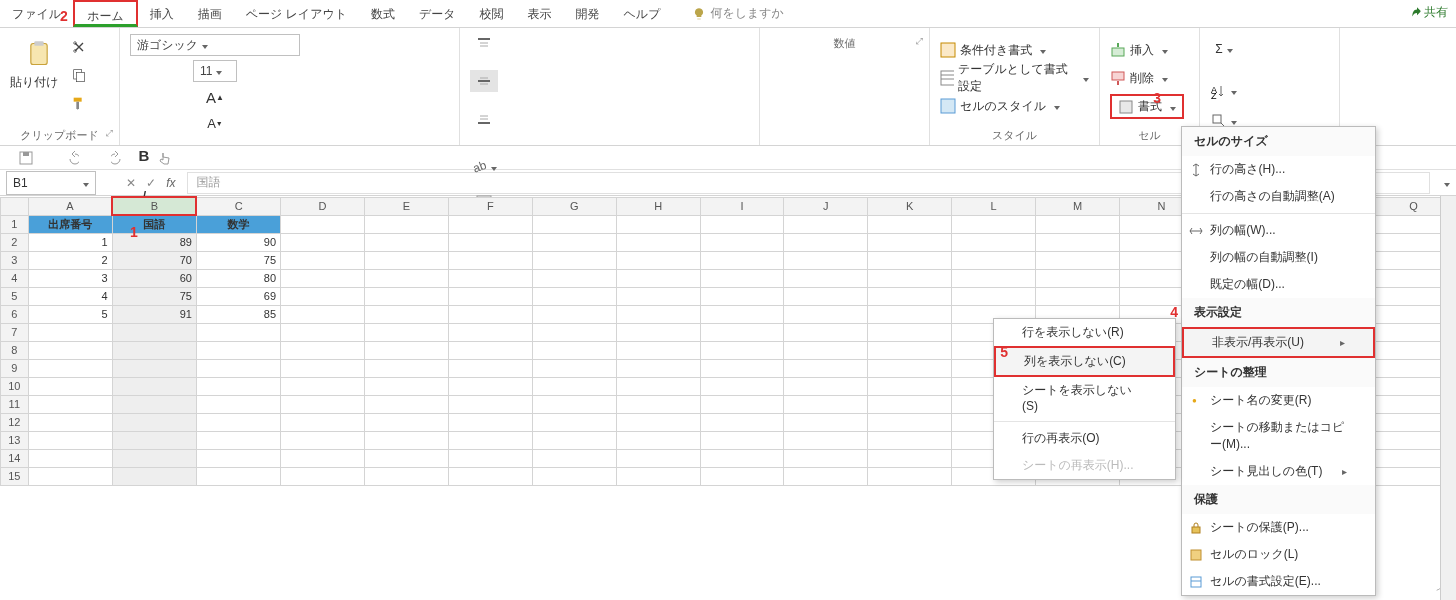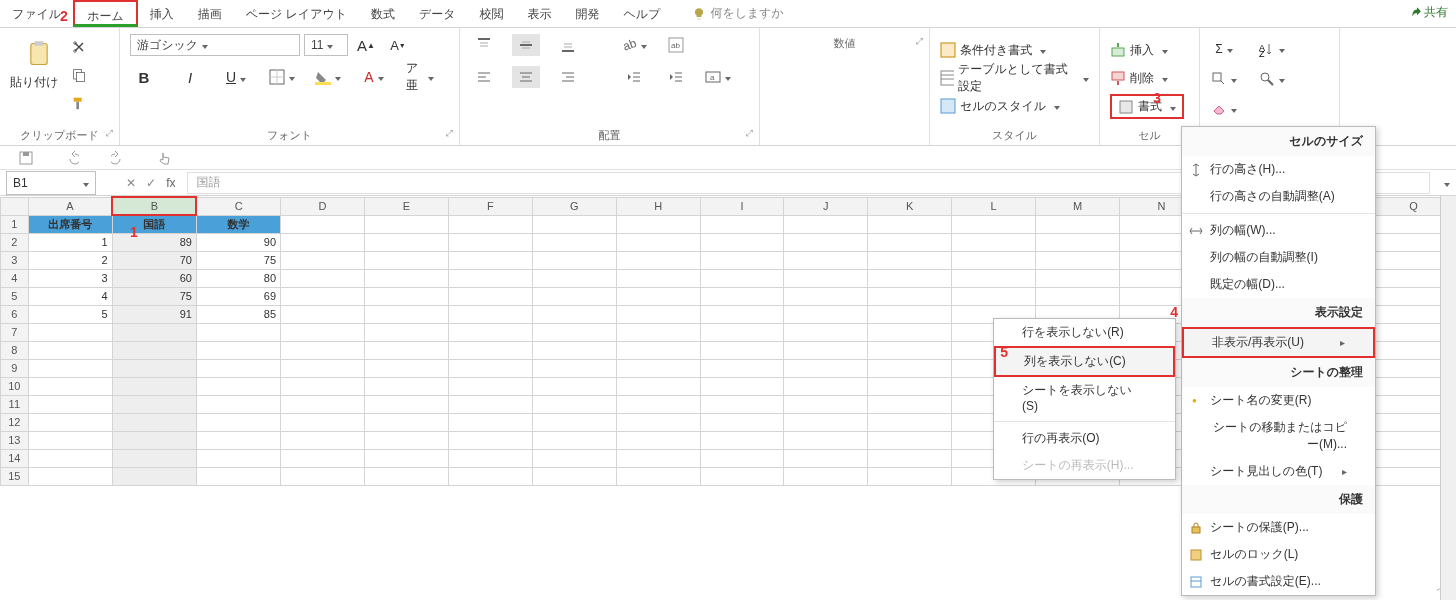--- a/index.html
+++ b/index.html
@@ -17,37 +17,37 @@
 .ribbon { height:118px; display:flex; border-bottom:1px solid #d4d4d4; }
 .group { border-right:1px solid #e0e0e0; padding:6px 10px 2px 10px; display:flex; flex-direction:column; justify-content:space-between; position:relative; }
 .group-content { flex:1; display:flex; align-items:flex-start; gap:6px; }
 .group-label { text-align:center; font-size:11px; color:#666; padding-top:2px; position:relative; }
 .group-label .launcher { position:absolute; right:-4px; top:2px; font-size:9px; color:#888; }
 .icon-box { width:28px; height:22px; display:flex; align-items:center; justify-content:center; }
 .icon-box.lg { width:40px; height:40px; }
 .selectbox { border:1px solid #c0c0c0; background:#fff; height:22px; display:flex; align-items:center; padding:0 6px; font-size:12px; color:#444; }
 .caret-dn { margin-left:4px; }
 .caret-dn::after { content:""; display:inline-block; border-left:3px solid transparent; border-right:3px solid transparent; border-top:4px solid #666; }
-.ribbon-row { display:flex; gap:4px; margin-bottom:4px; align-items:center; }
+.ribbon-row { display:flex; gap:4px; margin-bottom:4px; align-items:center;flex-direction:column; }
 .selectbox.font-name { width:170px; }
 .selectbox.font-size { width:44px; }
 .selectbox.number-format { width:120px; }
 .style-item { display:flex; align-items:center; gap:4px; height:24px; }
 .cells-item { display:flex; align-items:center; gap:4px; height:24px; }
 .format-btn { border:2px solid #e03030; padding:2px 6px; display:flex; align-items:center; gap:4px; background:#fff; }
 .collapse-ribbon { position:absolute; right:8px; bottom:4px; color:#888; cursor:pointer; }
 
 
 .qat { height:24px; display:flex; align-items:center; padding-left:12px; gap:18px; border-bottom:1px solid #e0e0e0; color:#999; }
 
 
 .formula { height:26px; display:flex; align-items:center; border-bottom:1px solid #d4d4d4; }
 .namebox { width:90px; height:24px; border:1px solid #c0c0c0; margin-left:6px; padding:0 6px; display:flex; align-items:center; justify-content:space-between; font-size:12px; }
 .fbar-btns { display:flex; align-items:center; gap:10px; margin-left:30px; color:#888; }
-.fx { color:#666; }
+.fx { font-style:italic; color:#666; }
 .fbar-input { flex:1; border:1px solid #e0e0e0; height:22px; margin-left:12px; margin-right:10px; padding:0 8px; color:#999; font-size:12px; display:flex; align-items:center; }
 .fbar-expand { margin-right:6px; }
 
 
 .grid-wrap { position:relative; height:calc(600px - 28px - 118px - 24px - 26px); overflow:hidden; }
 table.sheet { border-collapse:collapse; table-layout:fixed; }
 table.sheet th, table.sheet td { border:1px solid #d4d4d4; height:18px; font-size:11px; text-align:right; padding:0 4px; color:#333; background:#fff; }
 table.sheet th { background:#f3f3f3; text-align:center; font-weight:normal; color:#555; }
 .corner { width:28px; background:#f3f3f3; }
 th.col-hdr { width:88px; }
@@ -62,21 +62,21 @@
 .dropdown { position:absolute; background:#fff; border:1px solid #bbb; box-shadow:2px 2px 6px rgba(0,0,0,.2); font-size:12px; color:#333; z-index:10; }
 .ddl-title { font-weight:bold; padding:6px 12px; background:#fafafa; }
 .ddl-item { padding:5px 28px 5px 28px; display:flex; align-items:center; justify-content:space-between; position:relative; cursor:pointer; }
 .ddl-item.hl { border:2px solid #e03030; background:#f4f4f4; }
 .ddl-item.disabled { color:#bbb; }
 .ddl-sep { height:1px; background:#e4e4e4; margin:3px 0; }
 .ddl-icon { position:absolute; left:6px; width:16px; height:16px; display:flex; align-items:center; justify-content:center; }
 .ddl-arrow { color:#666; font-size:10px; }
 .ddl-bullet { position:absolute; left:10px; color:#e6a818; font-size:8px; }
 
-.format-menu { top:126px; right:80px; width:195px;text-align:right; }
+.format-menu { top:126px; right:80px; width:195px; }
 .submenu { top:318px; right:280px; width:183px; }
 
 
 .callout { position:absolute; color:#e03030; font-weight:bold; font-size:14px; z-index:20; }
 .c1 { top:224px; left:130px; }
 .c2 { top:8px; left:60px; }
 .c3 { top:90px; right:295px; }
 .c4 { top:304px; right:278px; }
 .c5 { top:344px; right:448px; }
 </style>

